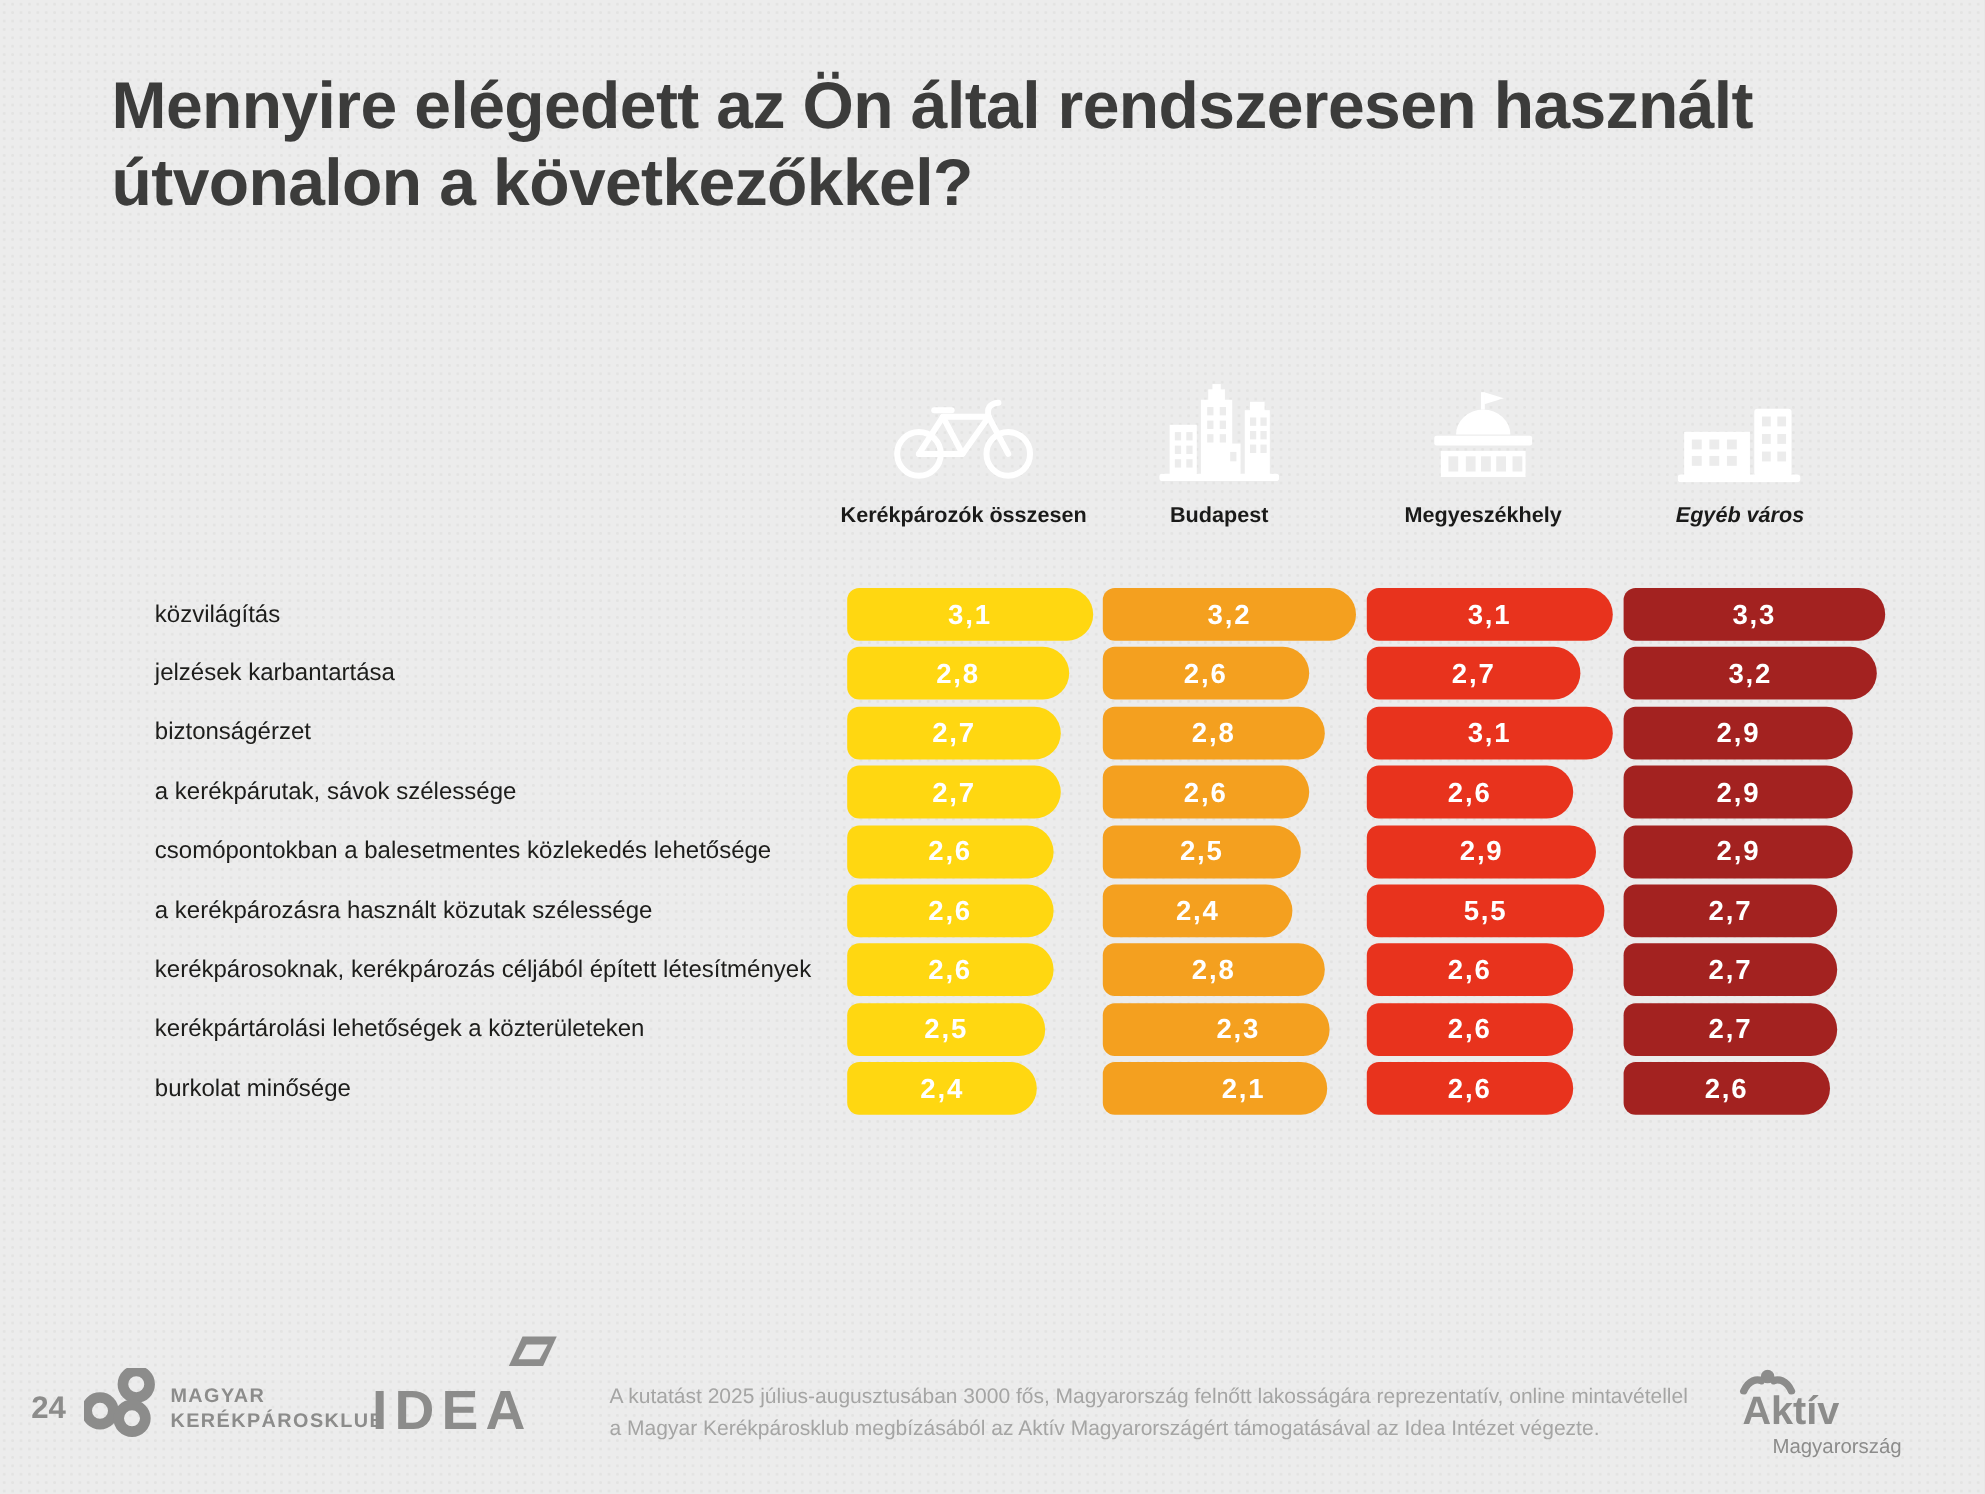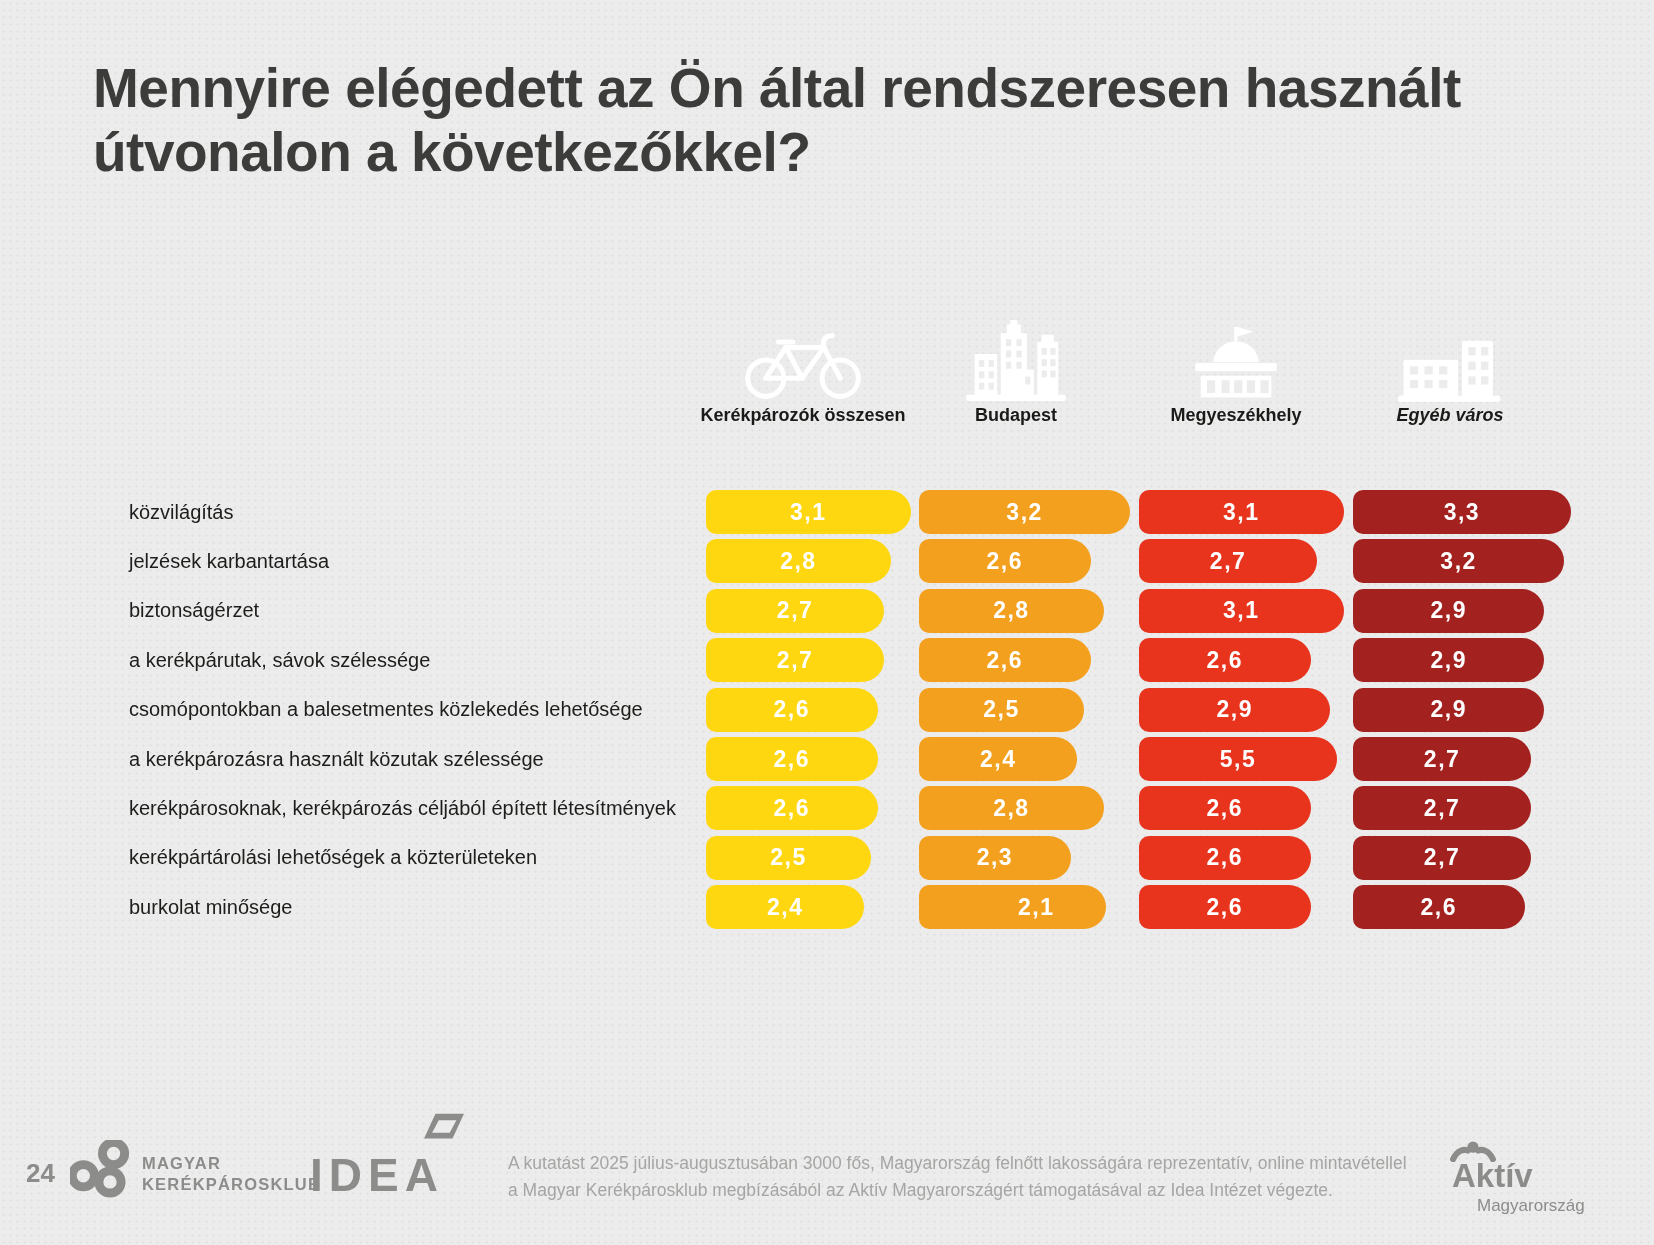--- a/index.html
+++ b/index.html
@@ -10,21 +10,21 @@
     background-image:radial-gradient(circle, #e3e3e2 1px, rgba(0,0,0,0) 1.3px);
     background-size:7px 7px;
   }
   .title{
     position:absolute; left:93px; top:56px; width:1470px; margin:0;
     font-size:55px; line-height:64px; font-weight:bold; color:#3c3c3b;
     letter-spacing:-0.5px;
   }
   .col-header{position:absolute; top:300px; width:210px; text-align:center;}
   .icon-box{height:102px; display:flex; align-items:flex-end; justify-content:center;}
-  .col-label{margin-top:3px; font-size:18px; line-height:21px; font-weight:bold; color:#1a1a19;}
+  .col-label{margin-top:17px; font-size:18px; line-height:21px; font-weight:bold; color:#1a1a19;}
   .row-label{
     position:absolute; left:101px; height:44px; display:flex; align-items:center;
     font-size:20px; color:#1d1d1b; white-space:nowrap;margin-left:28px;
   }
   .bar{
     position:absolute; height:44px; border-radius:10px 22px 22px 10px;
     display:flex; align-items:center; justify-content:center;
     color:#ffffff; font-weight:bold; font-size:23px; letter-spacing:1.5px;
   }
   
@@ -183,21 +183,21 @@
       <div class="bar" style="top: 737px; left: 919px; width: 158.4px; background: rgb(244, 160, 31);">2,4</div>
       <div class="bar" style="top: 737px; left: 1139px; width: 198px; background: rgb(232, 51, 29);">5,5</div>
       <div class="bar" style="top: 737px; left: 1353px; width: 178.2px; background: rgb(163, 34, 32);">2,7</div>
       <div class="row-label" style="top: 786.4px;">kerékpárosoknak, kerékpározás céljából épített létesítmények</div>
       <div class="bar" style="top: 786.4px; left: 706px; width: 171.6px; background: rgb(255, 215, 17);">2,6</div>
       <div class="bar" style="top: 786.4px; left: 919px; width: 184.8px; background: rgb(244, 160, 31);">2,8</div>
       <div class="bar" style="top: 786.4px; left: 1139px; width: 171.6px; background: rgb(232, 51, 29);">2,6</div>
       <div class="bar" style="top: 786.4px; left: 1353px; width: 178.2px; background: rgb(163, 34, 32);">2,7</div>
       <div class="row-label" style="top: 835.8px;">kerékpártárolási lehetőségek a közterületeken</div>
       <div class="bar" style="top: 835.8px; left: 706px; width: 165px; background: rgb(255, 215, 17);">2,5</div>
-      <div class="bar" style="top: 835.8px; left: 919px; width: 151.8px; background: rgb(244, 160, 31);">2,3</div>
+      <div class="bar" style="top: 835.8px; left: 919px; width: 151.8px; background: rgb(244, 160, 31); padding-left: 37px;">2,3</div>
       <div class="bar" style="top: 835.8px; left: 1139px; width: 171.6px; background: rgb(232, 51, 29);">2,6</div>
       <div class="bar" style="top: 835.8px; left: 1353px; width: 178.2px; background: rgb(163, 34, 32);">2,7</div>
       <div class="row-label" style="top: 885.2px;">burkolat minősége</div>
       <div class="bar" style="top: 885.2px; left: 706px; width: 158.4px; background: rgb(255, 215, 17);">2,4</div>
       <div class="bar" style="top: 885.2px; left: 919px; width: 138.6px; background: rgb(244, 160, 31); padding-left: 48px;">2,1</div>
       <div class="bar" style="top: 885.2px; left: 1139px; width: 171.6px; background: rgb(232, 51, 29);">2,6</div>
       <div class="bar" style="top: 885.2px; left: 1353px; width: 171.6px; background: rgb(163, 34, 32);">2,6</div>
     </div>
 
   <div class="page-number">24</div>

